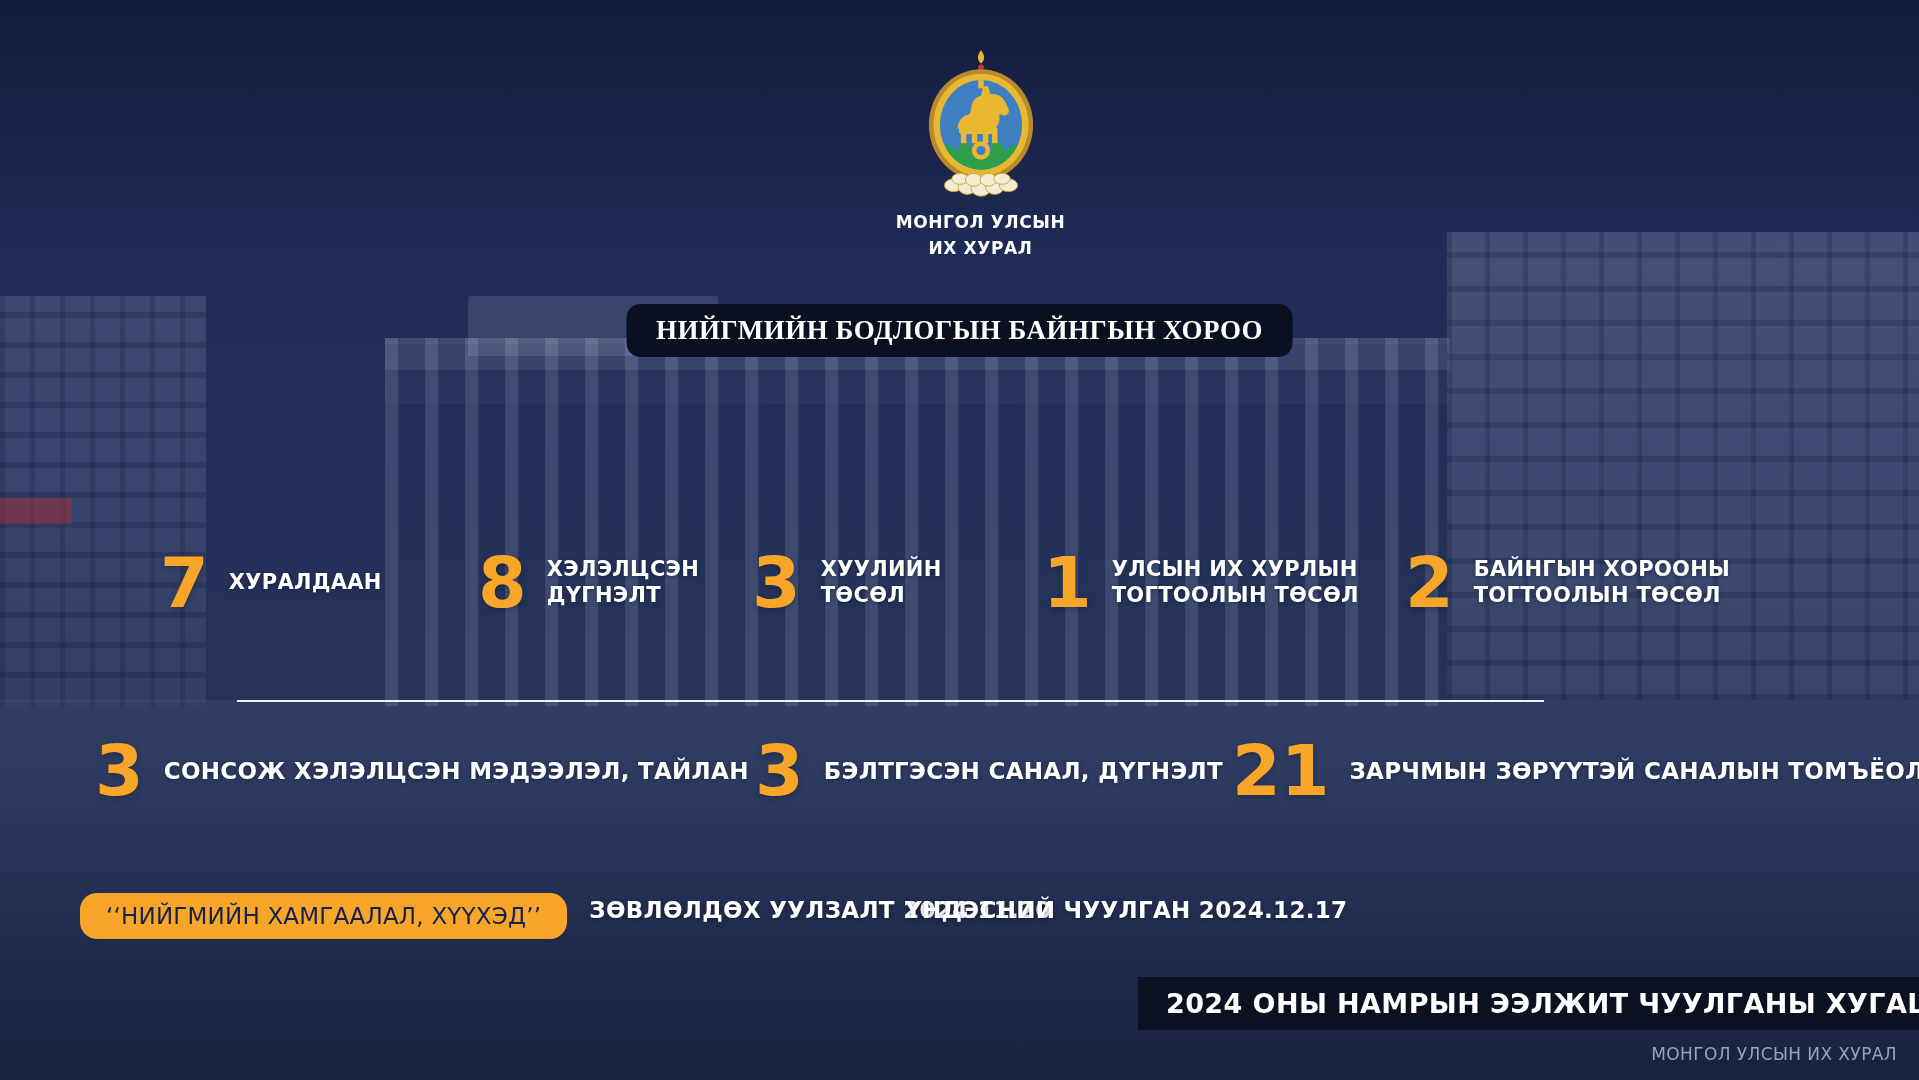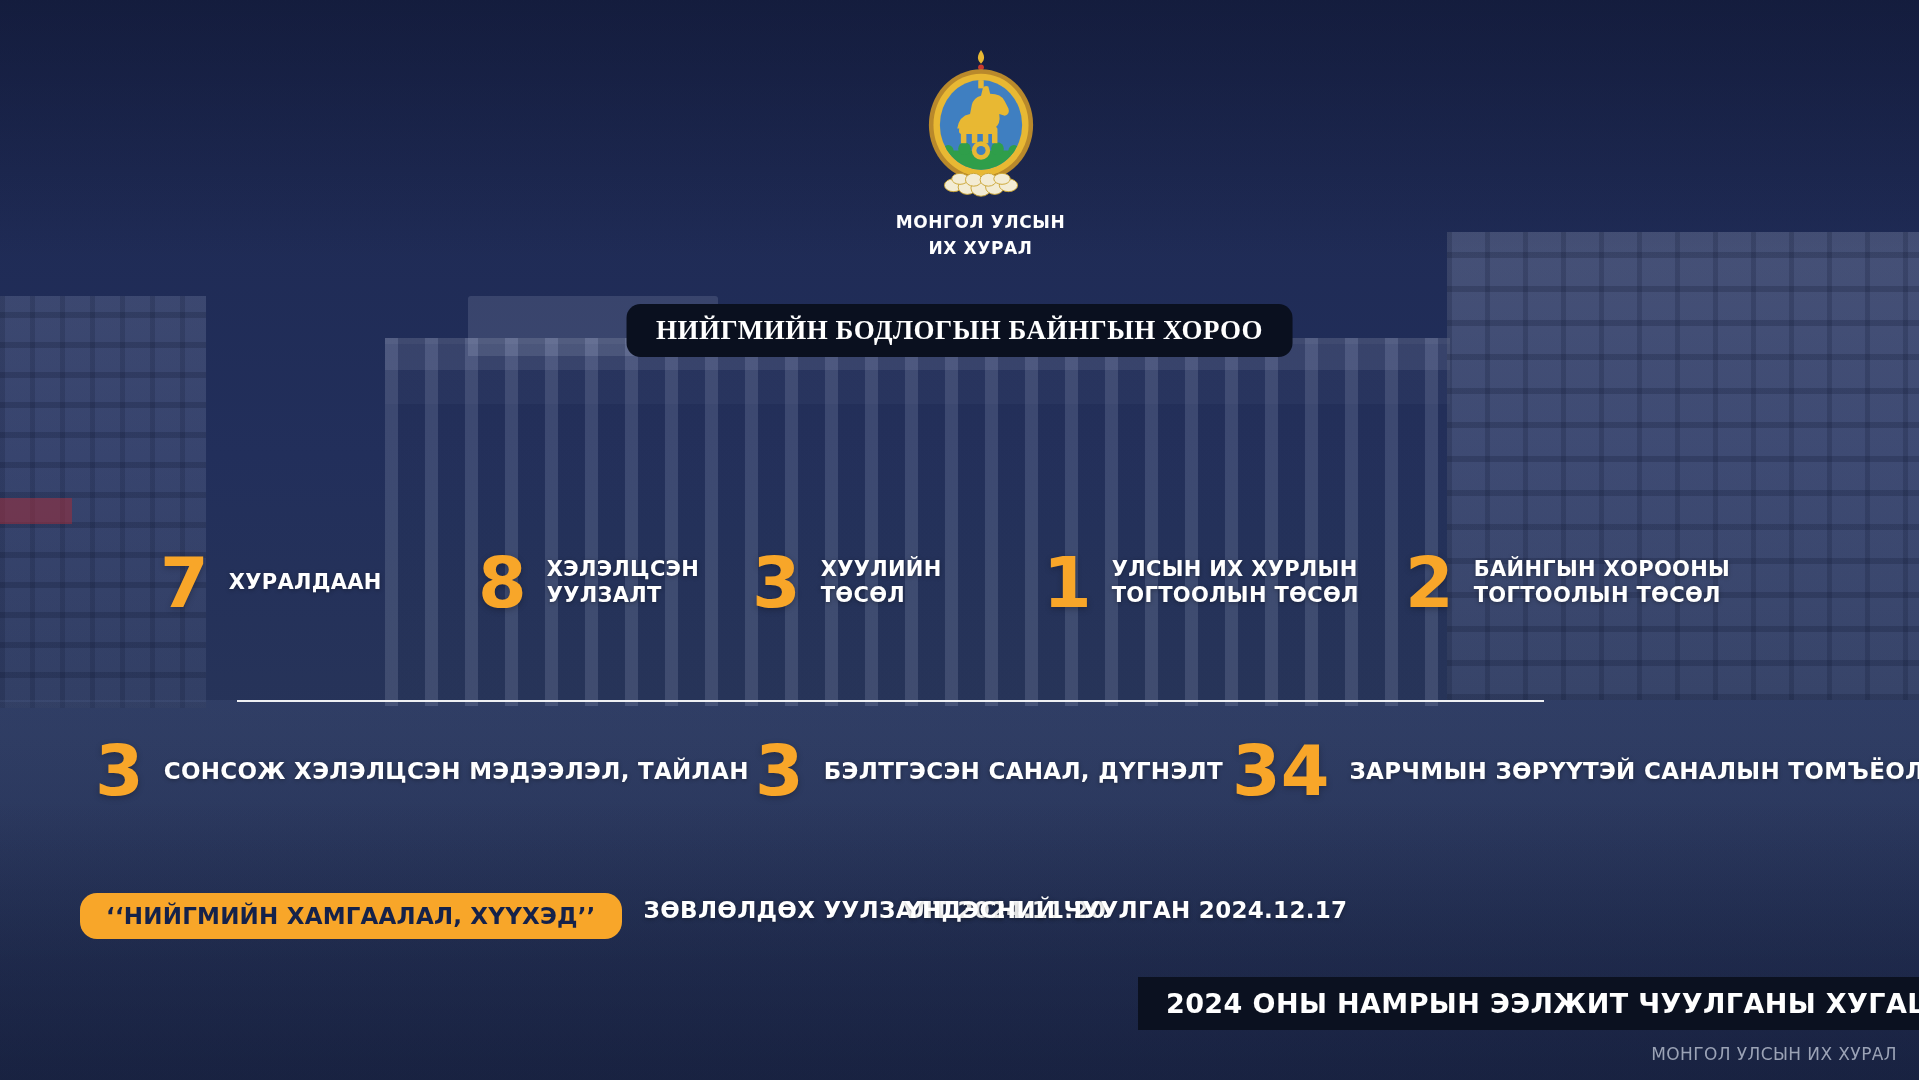--- a/index.html
+++ b/index.html
@@ -70,21 +70,21 @@
   .row1 .s5{left:1405px;top:540px;} .row1 .s5 .lbl{max-width:260px;}
   .divider{position:absolute;left:237px;top:700px;width:1307px;height:2px;background:rgba(255,255,255,0.92);}
   .row2 .lbl{font-size:23px;white-space:nowrap;}
   .row2 .t1{left:95px;top:728px;}
   .row2 .t2{left:755px;top:728px;}
   .row2 .t3{left:1232px;top:728px;}
   
   .event{position:absolute;display:flex;align-items:center;gap:22px;height:52px;}
   .e1{left:80px;top:884px;} .e2{left:905px;top:884px;}
   .event .pill{
-    background:#F8A629;color:#15224a;font-weight:bold;font-size:23px;letter-spacing:0.2px;
+    background:#F8A629;color:#15224a;font-weight:normal;font-size:23px;letter-spacing:0.2px;
     padding:10px 26px;border-radius:17px;white-space:nowrap;margin-top:12px;
   }
   .event .meta{
     color:#fff;font-weight:bold;font-size:23px;letter-spacing:0.3px;white-space:nowrap;
     text-shadow:0 1px 4px rgba(0,0,0,0.35);
   }
   
   .period-bar{
     position:absolute;left:1138px;top:977px;width:781px;height:53px;
     background:#0b1120;display:flex;align-items:center;padding-left:28px;box-sizing:border-box;
@@ -165,21 +165,21 @@
 
   <div class="title-badge">НИЙГМИЙН БОДЛОГЫН БАЙНГЫН ХОРОО</div>
 
   <div class="row1">
     <div class="stat s1">
       <div class="num">7</div>
       <div class="lbl">ХУРАЛДААН</div>
     </div>
     <div class="stat s2">
       <div class="num">8</div>
-      <div class="lbl">ХЭЛЭЛЦСЭН УУЛЗАЛТ</div>
+      <div class="lbl">ХЭЛЭЛЦСЭН ДҮГНЭЛТ</div>
     </div>
     <div class="stat s3">
       <div class="num">3</div>
       <div class="lbl">ХУУЛИЙН ТӨСӨЛ</div>
     </div>
     <div class="stat s4">
       <div class="num">1</div>
       <div class="lbl">УЛСЫН ИХ ХУРЛЫН ТОГТООЛЫН ТӨСӨЛ</div>
     </div>
     <div class="stat s5">
@@ -193,21 +193,21 @@
   <div class="row2">
     <div class="stat t1">
       <div class="num">3</div>
       <div class="lbl">СОНСОЖ ХЭЛЭЛЦСЭН МЭДЭЭЛЭЛ, ТАЙЛАН</div>
     </div>
     <div class="stat t2">
       <div class="num">3</div>
       <div class="lbl">БЭЛТГЭСЭН САНАЛ, ДҮГНЭЛТ</div>
     </div>
     <div class="stat t3">
-      <div class="num">34</div>
+      <div class="num">21</div>
       <div class="lbl">ЗАРЧМЫН ЗӨРҮҮТЭЙ САНАЛЫН ТОМЪЁОЛОЛ</div>
     </div>
   </div>
 
   <div class="event e1">
     <div class="pill">‘‘НИЙГМИЙН ХАМГААЛАЛ, ХҮҮХЭД’’</div>
     <div class="meta">ЗӨВЛӨЛДӨХ УУЛЗАЛТ 2024.11.20</div>
   </div>
   <div class="event e2">
     <div class="meta">ҮНДЭСНИЙ ЧУУЛГАН 2024.12.17</div>

